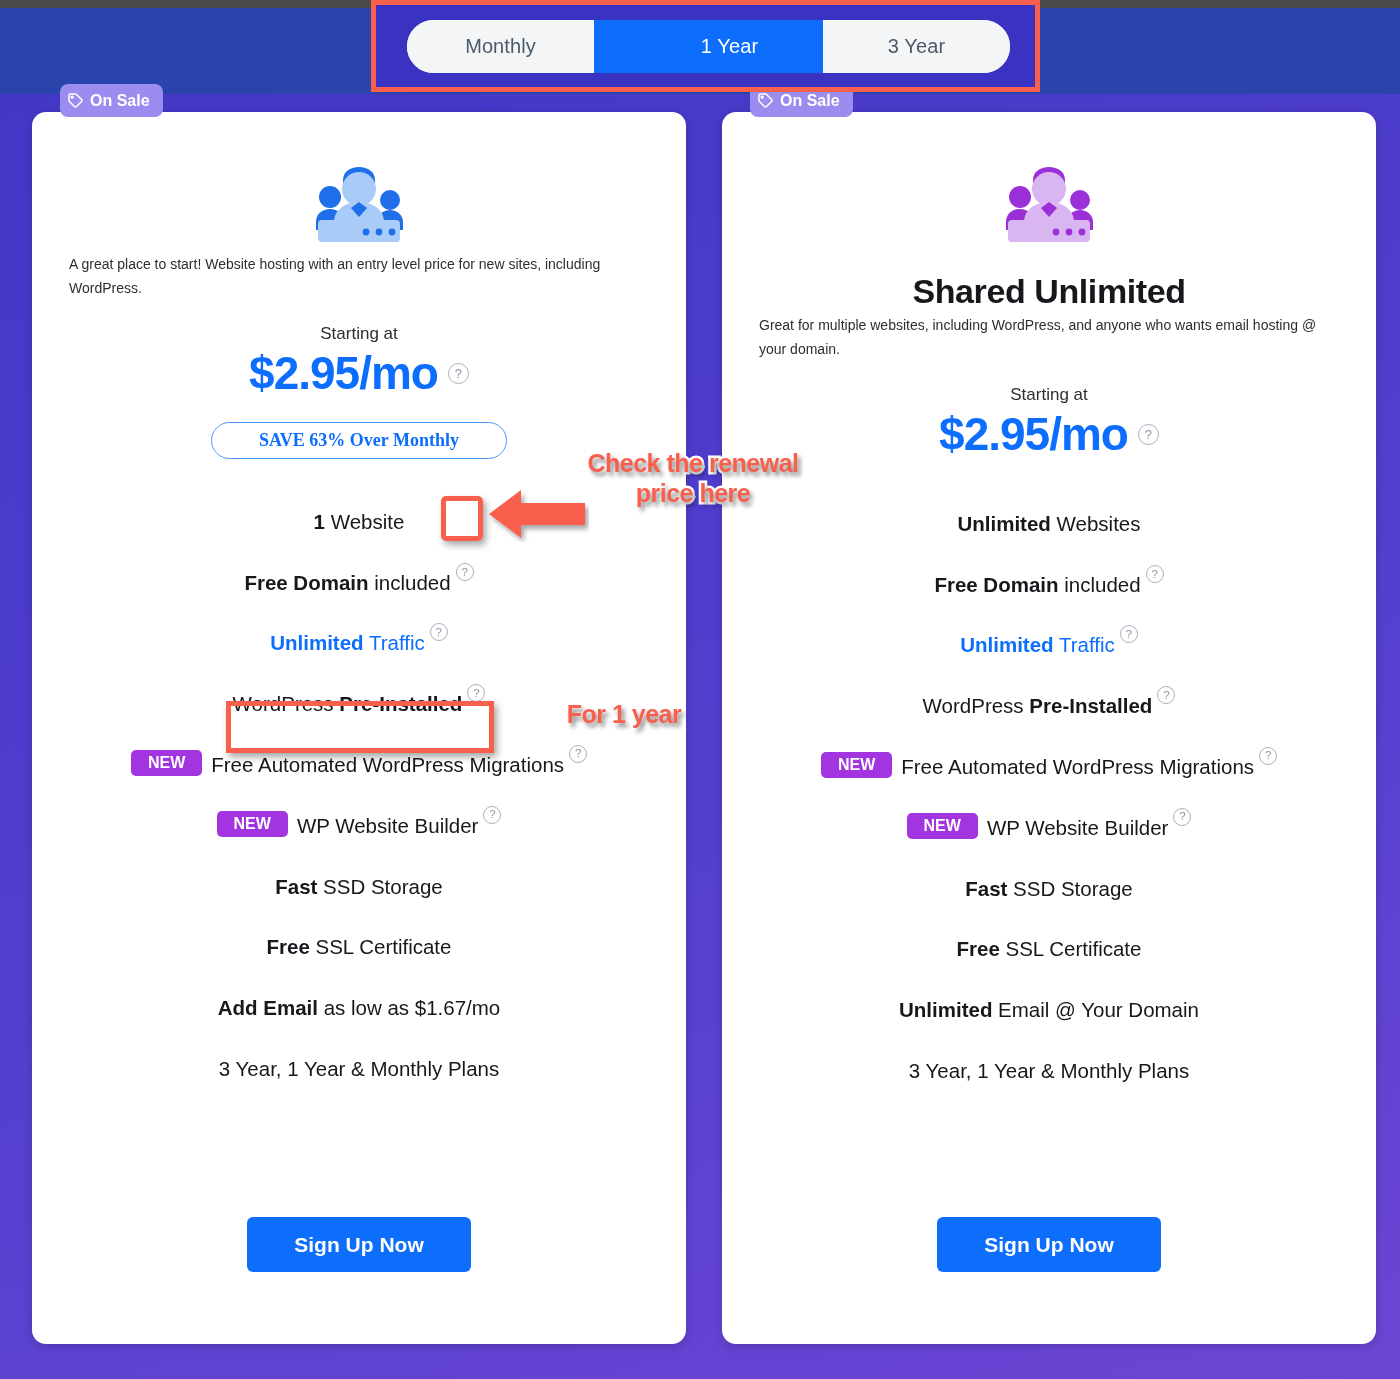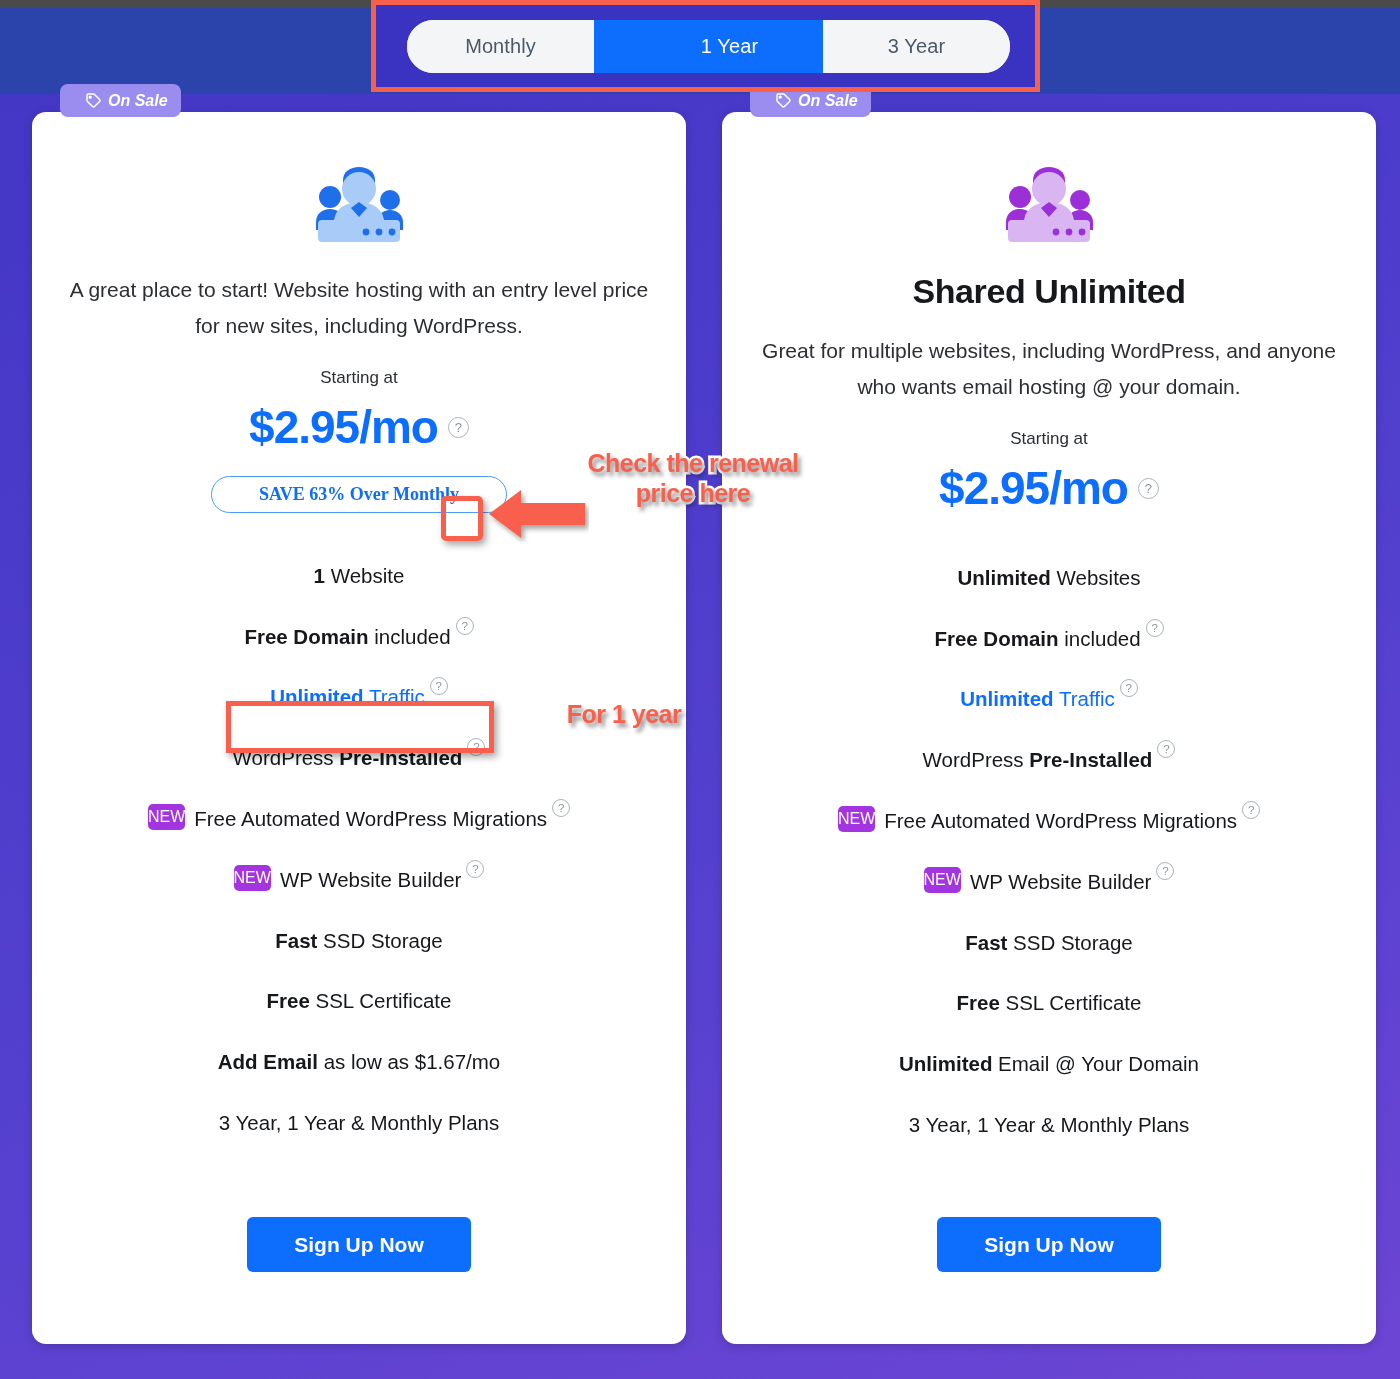--- a/index.html
+++ b/index.html
@@ -49,46 +49,45 @@
     position: absolute; top: 112px;
     width: 654px; height: 1232px;
     background: #ffffff; border-radius: 14px;
     box-shadow: 0 2px 10px rgba(0,0,0,.18);
   }
   #card-starter { left: 32px; }
   #card-unlimited { left: 722px; }
 
   .sale-badge {
     position: absolute; top: -28px; left: 28px;
-    height: 33px; padding: 0 13px 0 25px;
+    height: 33px; padding: 0 13px 0 7px;
     background: #9b8cf0; border-radius: 8px;
     display: flex; align-items: center; gap: 6px;
     color: #fff; font-size: 16px; font-weight: bold;
     z-index: 3;
-    font-style: italic;
   }
   .sale-badge svg { display: block; }
 
   .plan-icon { margin: 52px auto 0; width: 110px; height: 86px; display: block; }
 
   .plan-name {
     text-align: center; font-size: 34px; font-weight: bold;
     color: #16181c; margin-top: 22px; letter-spacing: -.4px;
   }
   .plan-desc {
-    text-align: center; font-size: 21px; color: #2b2e33;
-    line-height: 1.72; margin: 22px auto 0; width: 580px;
+    font-size: 14px; color: #2b2e33;
+    line-height: 1.72; margin: 2px auto 0; width: 580px;
   }
 
   .starting-at {
     text-align: center; font-size: 17px; color: #2b2e33; margin-top: 24px;
   }
   .price-row {
     display: flex; align-items: center; justify-content: center;
-    margin-top: 12px; gap: 10px;
+    margin-top: 2px; gap: 10px;
   }
   .price {
     font-size: 46px; font-weight: bold; color: #0d6efd; letter-spacing: -1px;
   }
   .qmark {
     width: 21px; height: 21px; border-radius: 50%;
     border: 1.6px solid #aab2bd; color: #8b93a0;
     font-size: 13px; display: inline-flex;
     align-items: center; justify-content: center;
     flex: none; cursor: pointer;
@@ -109,22 +108,22 @@
 
   .features { margin-top: 50px; }
   .feat {
     display: flex; align-items: flex-start; justify-content: center;
     font-size: 20.5px; color: #16181c; line-height: 1.25;
     margin-bottom: 35px;
   }
   .feat b { font-weight: bold; }
   .feat .blue { color: #0d6efd; }
   .new-badge {
-    background: #a235e0; color: #fff; font-size: 16px; font-weight: normal;
-    border-radius: 5px; padding: 3px 0; margin-right: 9px;
+    background: #a235e0; color: #fff; font-size: 16px; font-weight: bold;
+    border-radius: 5px; padding: 3px 17px; margin-right: 9px;
     position: relative; top: -2px;
   }
 
   .signup {
     position: absolute; left: 50%; transform: translateX(-50%);
     bottom: 72px; width: 224px; height: 55px;
     background: #0d6efd; color: #fff; border: none; border-radius: 6px;
     font-size: 21px; font-weight: bold; cursor: pointer;
     font-family: "Liberation Sans", sans-serif;
   }

